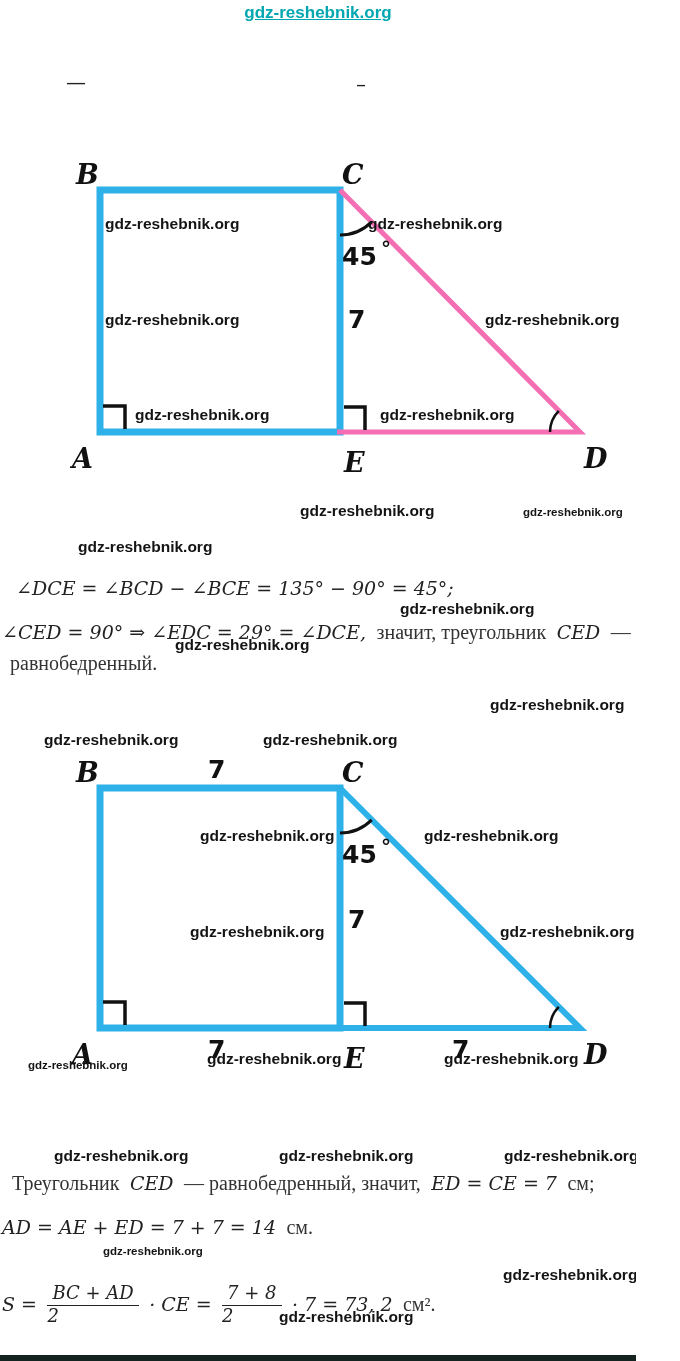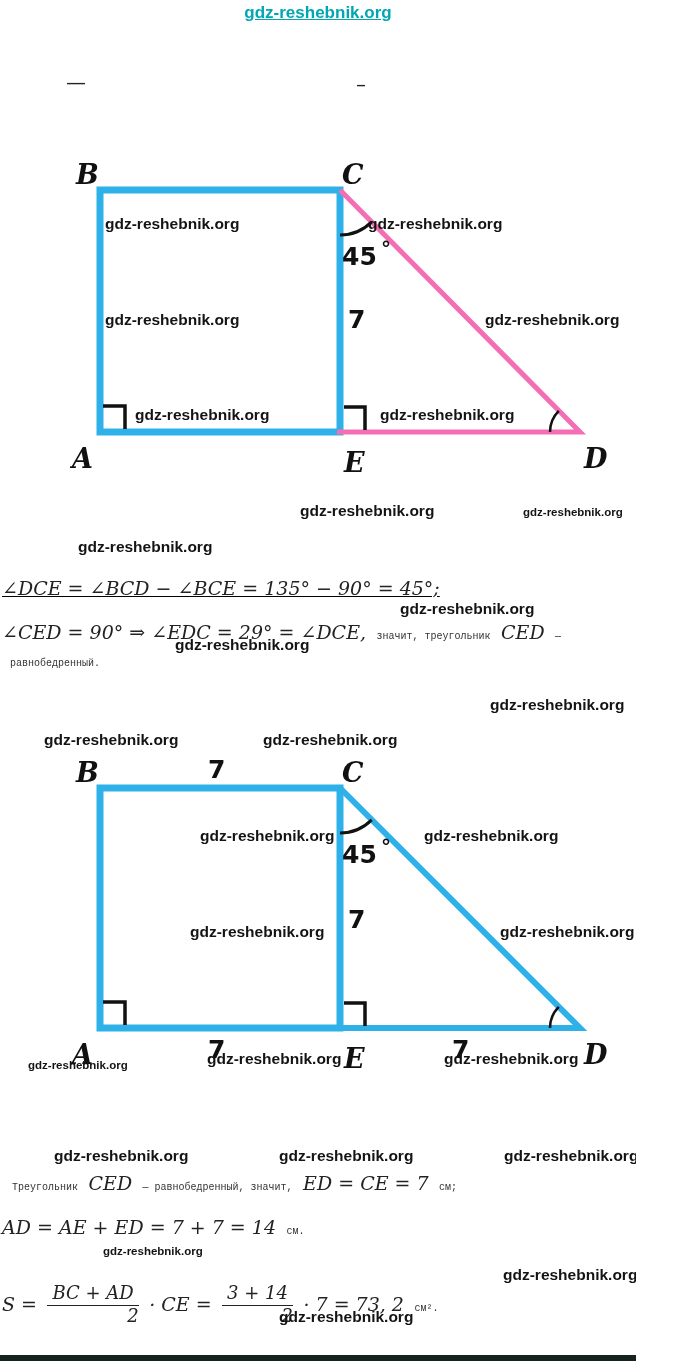--- a/index.html
+++ b/index.html
@@ -19,23 +19,23 @@
             font-weight:bold; font-size:27px; fill:#111; }
   .fignum { font-family:"DejaVu Sans","Liberation Sans",sans-serif; font-weight:bold;
             font-size:25px; fill:#111; }
   .figdeg { font-family:"DejaVu Sans","Liberation Sans",sans-serif; font-weight:bold;
             font-size:20px; fill:#111; }
 
   .line { position:absolute; white-space:nowrap; }
   .line > * + * { margin-left:6px; }
   .math { font-family:"DejaVu Serif","Liberation Serif",serif; font-style:italic;
           font-size:19px; color:#222; }
-  .txt  { font-family:Liberation Mono, monospace; font-size:10px; color:#333; }
+  .txt  { font-family:Liberation Serif, serif; font-size:20px; color:#333; }
 
-  .frac { display:inline-block; text-align:right; vertical-align:-11px;
+  .frac { display:inline-block; text-align:left; vertical-align:-11px;
           font-family:"DejaVu Serif","Liberation Serif",serif; font-style:italic;
           font-size:18px; color:#222; line-height:1.15; }
   .frac .num { display:block; border-bottom:1.6px solid #222; padding:0 5px 1px; }
   .frac .den { display:block; }
 
   .answer-bar { position:absolute; left:0; top:1329px; width:680px; height:25px; background:#c9e9e5; }
   .answer-bar .math { position:absolute; left:2px; top:0; line-height:25px; }
   .footer-bar { position:absolute; left:0; top:1355px; width:680px; height:6px; background:#14231f; }
 </style>
 </head>
@@ -69,21 +69,21 @@
   <span class="wm" style="left:368px; top:215px;">gdz-reshebnik.org</span>
   <span class="wm" style="left:105px; top:311px;">gdz-reshebnik.org</span>
   <span class="wm" style="left:485px; top:311px;">gdz-reshebnik.org</span>
   <span class="wm" style="left:135px; top:406px;">gdz-reshebnik.org</span>
   <span class="wm" style="left:380px; top:406px;">gdz-reshebnik.org</span>
 
   <span class="wm" style="left:300px; top:502px;">gdz-reshebnik.org</span>
   <span class="wm wm-sm" style="left:523px; top:506px;">gdz-reshebnik.org</span>
   <span class="wm" style="left:78px; top:538px;">gdz-reshebnik.org</span>
 
-  <div class="line" style="left:2px; top:577px;text-decoration:underline;">
+  <div class="line" style="left:16px; top:577px;">
     <span class="math">∠DCE = ∠BCD − ∠BCE = 135° − 90° = 45°;</span>
   </div>
 
   <span class="wm" style="left:400px; top:600px;">gdz-reshebnik.org</span>
 
   <div class="line" style="left:2px; top:621px;">
     <span class="math">∠CED = 90°  ⇒  ∠EDC = 29° = ∠DCE,</span>
     <span class="txt">значит, треугольник</span>
     <span class="math">CED</span>
     <span class="txt">—</span>
@@ -147,21 +147,21 @@
 
   <span class="wm wm-sm" style="left:103px; top:1245px;">gdz-reshebnik.org</span>
 
 
   <span class="wm" style="left:503px; top:1266px;">gdz-reshebnik.org</span>
 
   <div class="line" style="left:2px; top:1283px;">
     <span class="math">S =</span>
     <span class="frac"><span class="num">BC + AD</span><span class="den">2</span></span>
     <span class="math">· CE =</span>
-    <span class="frac"><span class="num">3 + 14</span><span class="den">2</span></span>
+    <span class="frac"><span class="num">7 + 8</span><span class="den">2</span></span>
     <span class="math">· 7 = 73, 2</span>
     <span class="txt">см².</span>
   </div>
 
   <span class="wm" style="left:279px; top:1308px;">gdz-reshebnik.org</span>
 
 
   <div class="footer-bar"></div>
 
 </div>

